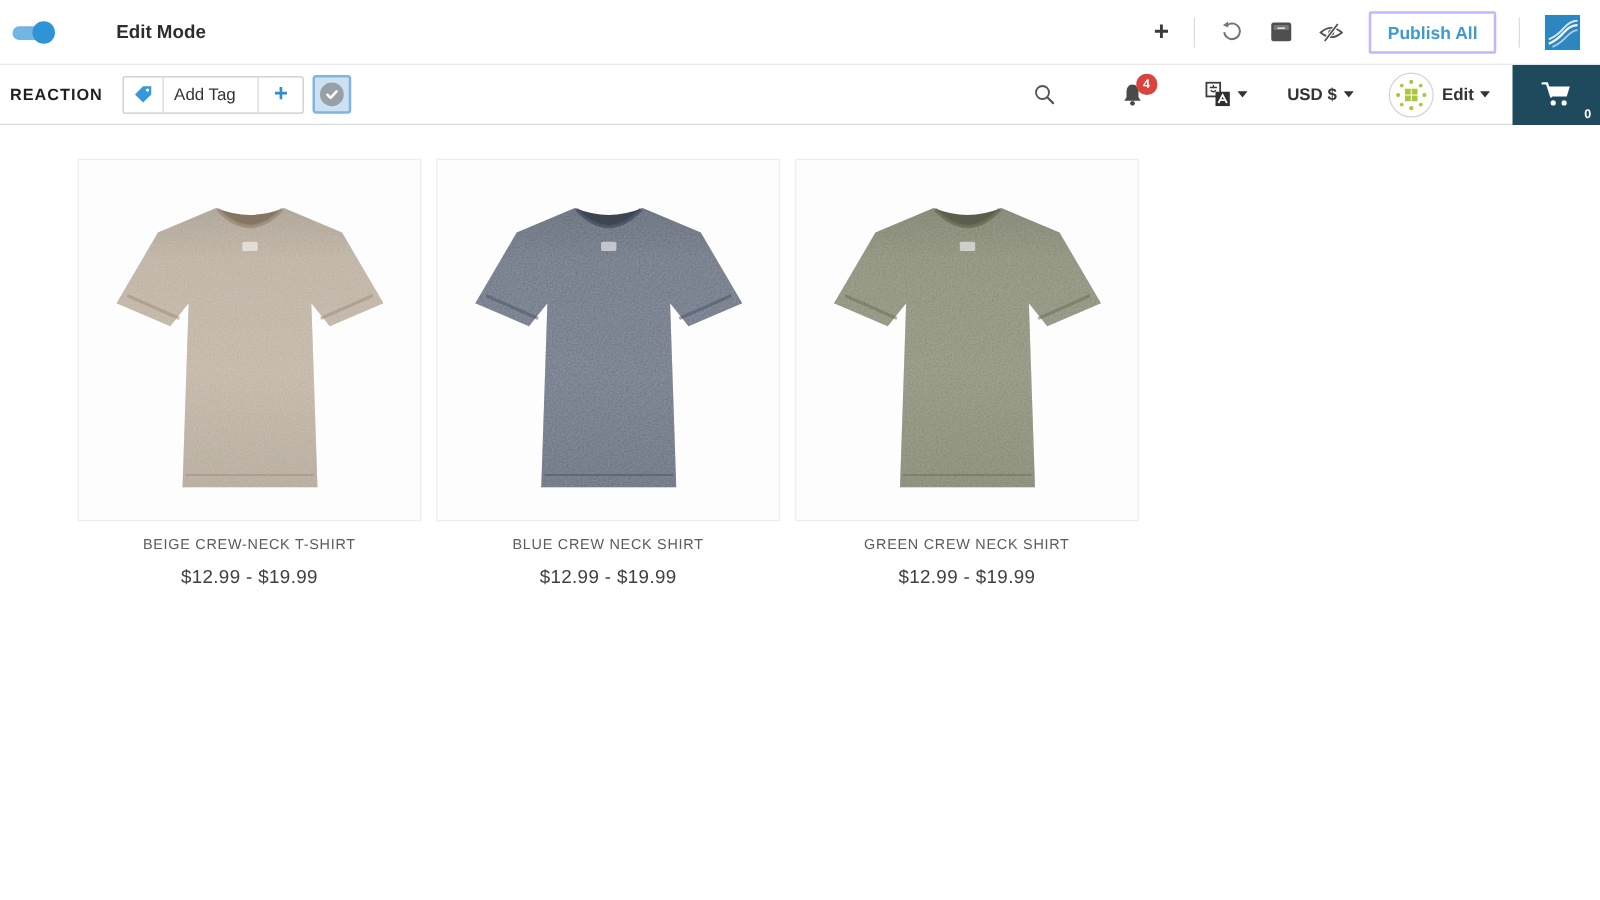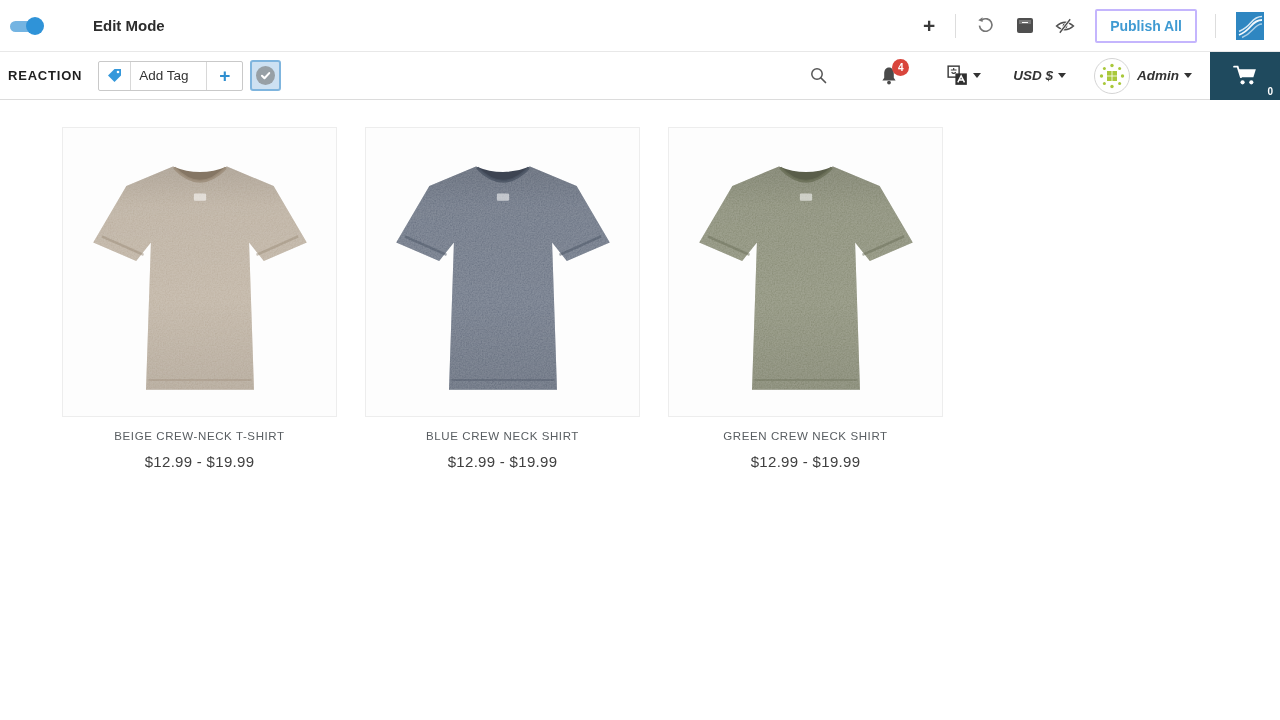--- a/index.html
+++ b/index.html
@@ -46,40 +46,40 @@
     justify-content:center; cursor:pointer; }
   .check-circle { width:19px; height:19px; border-radius:50%; background:#97a0a6;
     display:flex; align-items:center; justify-content:center; }
 
   .toolbar-right { margin-left:auto; display:flex; align-items:center; }
   .tb-item { display:flex; align-items:center; cursor:pointer; }
   .bell-wrap { position:relative; }
   .badge { position:absolute; top:-7px; right:-10px; min-width:17px; height:17px;
     border-radius:50%; background:#d9453c; color:#fff; font-size:10px; font-weight:700;
     display:flex; align-items:center; justify-content:center; }
-  .currency, .username { font-size:13.5px; font-weight:600; color:#333;font-style:italic; }
+  .currency, .username { font-size:13.5px; font-weight:600; color:#333; }
   .caret { width:0; height:0; border-left:4px solid transparent;
     border-right:4px solid transparent; border-top:5px solid #333; margin-left:5px; }
   .avatar { width:36px; height:36px; border-radius:50%; border:1px solid #d5d5d5;
     background:#fff; display:flex; align-items:center; justify-content:center;
     margin-right:7px; }
   .cart-block { position:relative; width:70px; height:48px; background:#1f4a5e;
     margin-left:18px; display:flex; align-items:center; justify-content:center;
     cursor:pointer; }
   .cart-count { position:absolute; right:7px; bottom:3px; color:#fff; font-size:10px;
     font-weight:700; }
 
   
   .sp-search { margin-right:52px; }
   .sp-bell   { margin-right:48px; }
   .sp-trans  { margin-right:32px; }
   .sp-usd    { margin-right:28px; }
 
   
-  .products { display:flex; gap:28px; padding-left:62px; margin-top:27px; }
+  .products { display:flex; gap:12px; padding-left:62px; margin-top:27px; }
   .card { width:275px; text-align:center; }
   .imgbox { width:275px; height:290px; background:#fdfdfd; border:1px solid #ededed;
     display:flex; align-items:center; justify-content:center; cursor:pointer; }
   .tee { width:246px; height:270px; }
   .title { margin-top:13px; font-size:11.5px; letter-spacing:.6px; color:#585d61;
     font-weight:400; cursor:pointer; }
   .price { margin-top:11px; font-size:15px; letter-spacing:.3px; color:#404040; }
 </style>
 </head>
 <body>
@@ -216,21 +216,21 @@
               <circle cx="17" cy="27.5" r="1.7"></circle>
             <circle cx="6.5" cy="17" r="1.7"></circle>
               <circle cx="27.5" cy="17" r="1.7"></circle>
             <circle cx="9.4" cy="9.4" r="1.5"></circle>
               <circle cx="24.6" cy="9.4" r="1.5"></circle>
             <circle cx="9.4" cy="24.6" r="1.5"></circle>
               <circle cx="24.6" cy="24.6" r="1.5"></circle>
           </g>
         </svg>
       </span>
-      <span class="username">Admin</span>
+      <span class="username">Edit</span>
       <span class="caret"></span>
     </span>
 
     <span class="cart-block">
       <svg viewBox="0 0 26 22" width="27" height="23">
         <path d="M2,2.5 L5.4,2.5 L8.6,12.6" fill="none" stroke="#fff" stroke-width="1.8" stroke-linecap="round"></path>
         <path d="M6.2,5 H23 L20.6,12.6 H8.6 Z" fill="#fff"></path>
         <circle cx="10.2" cy="17.6" r="2" fill="#fff"></circle>
         <circle cx="18.6" cy="17.6" r="2" fill="#fff"></circle>
       </svg>

